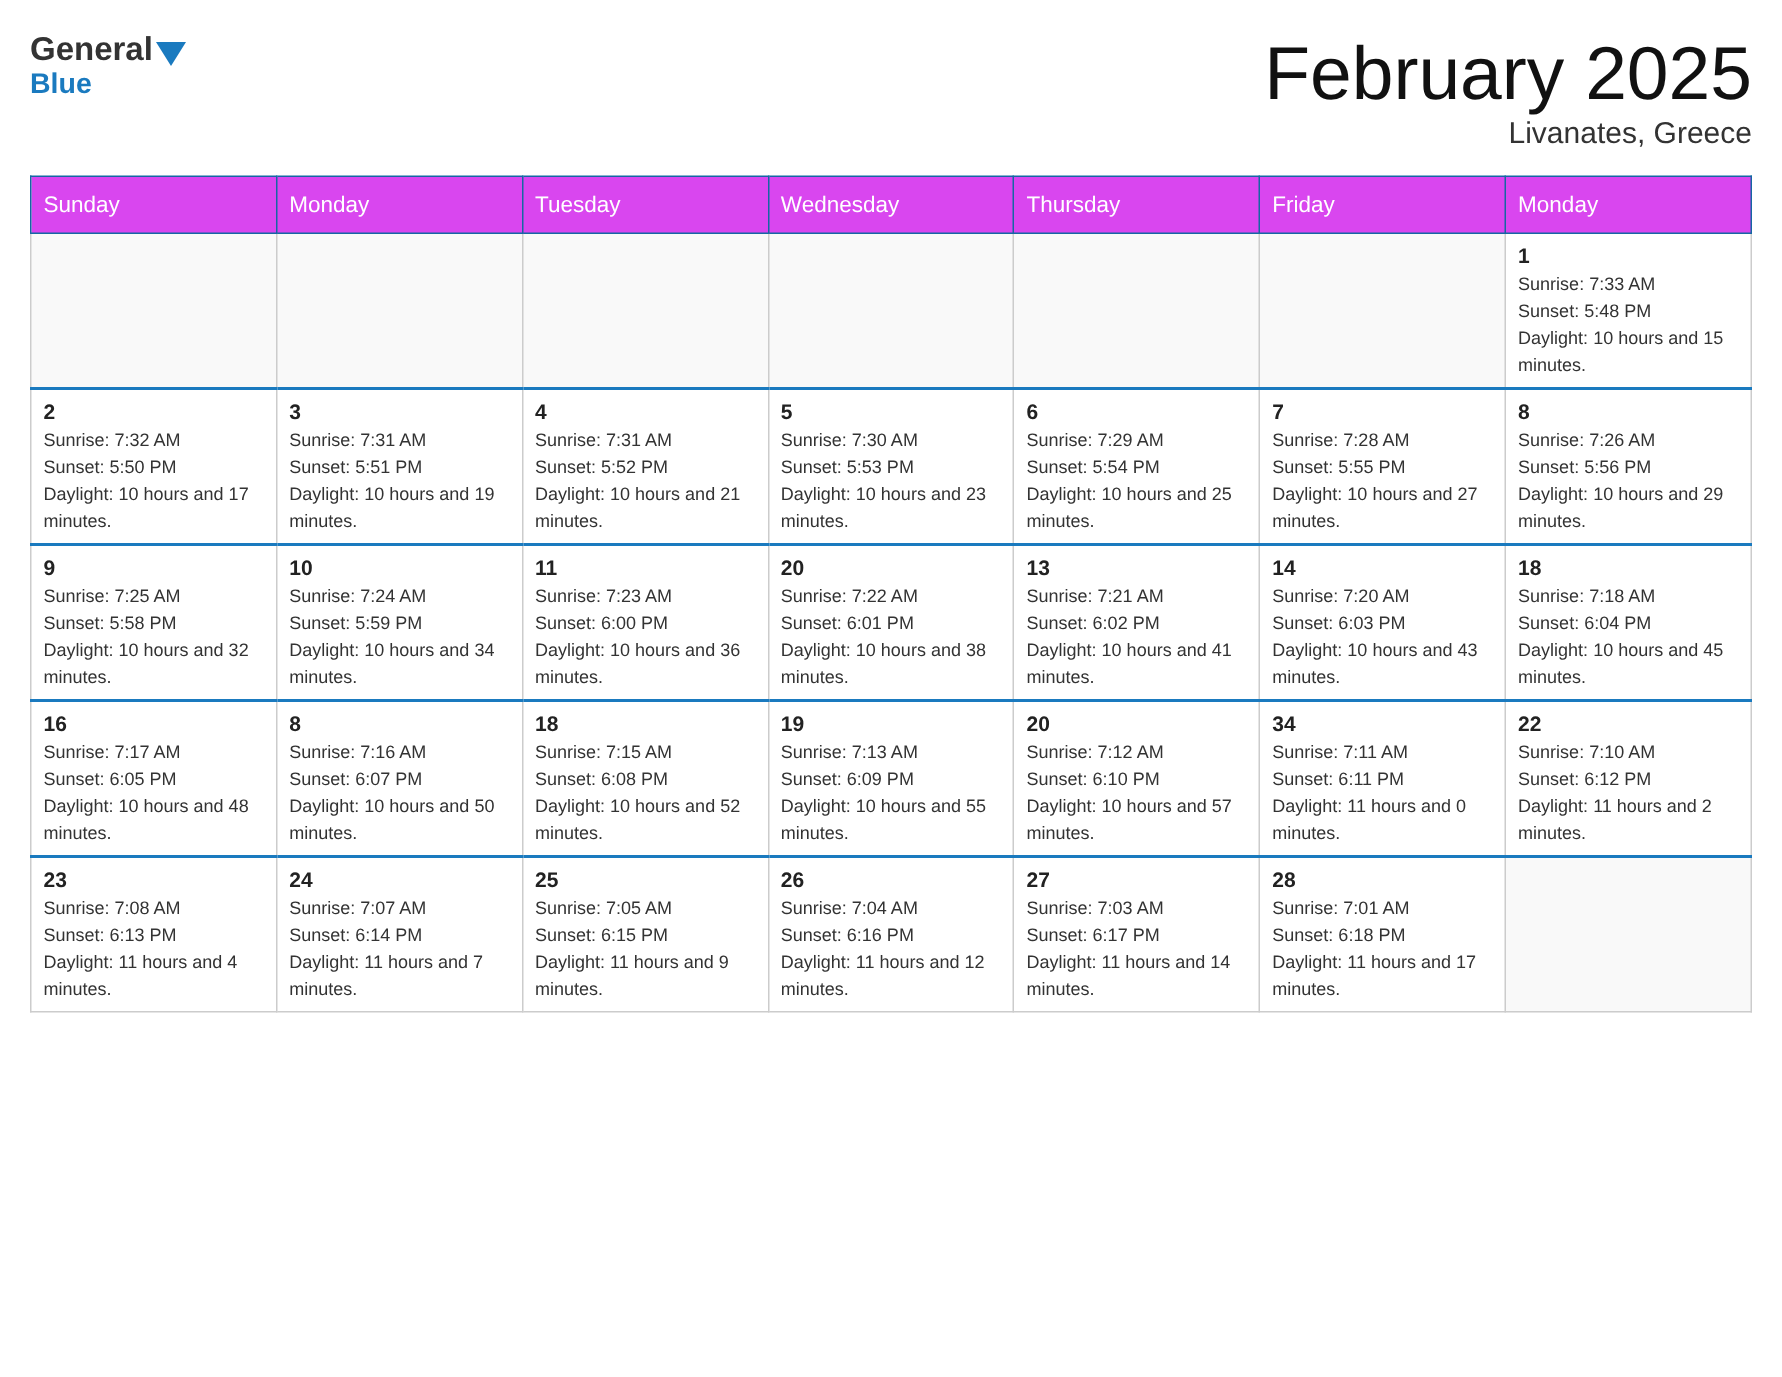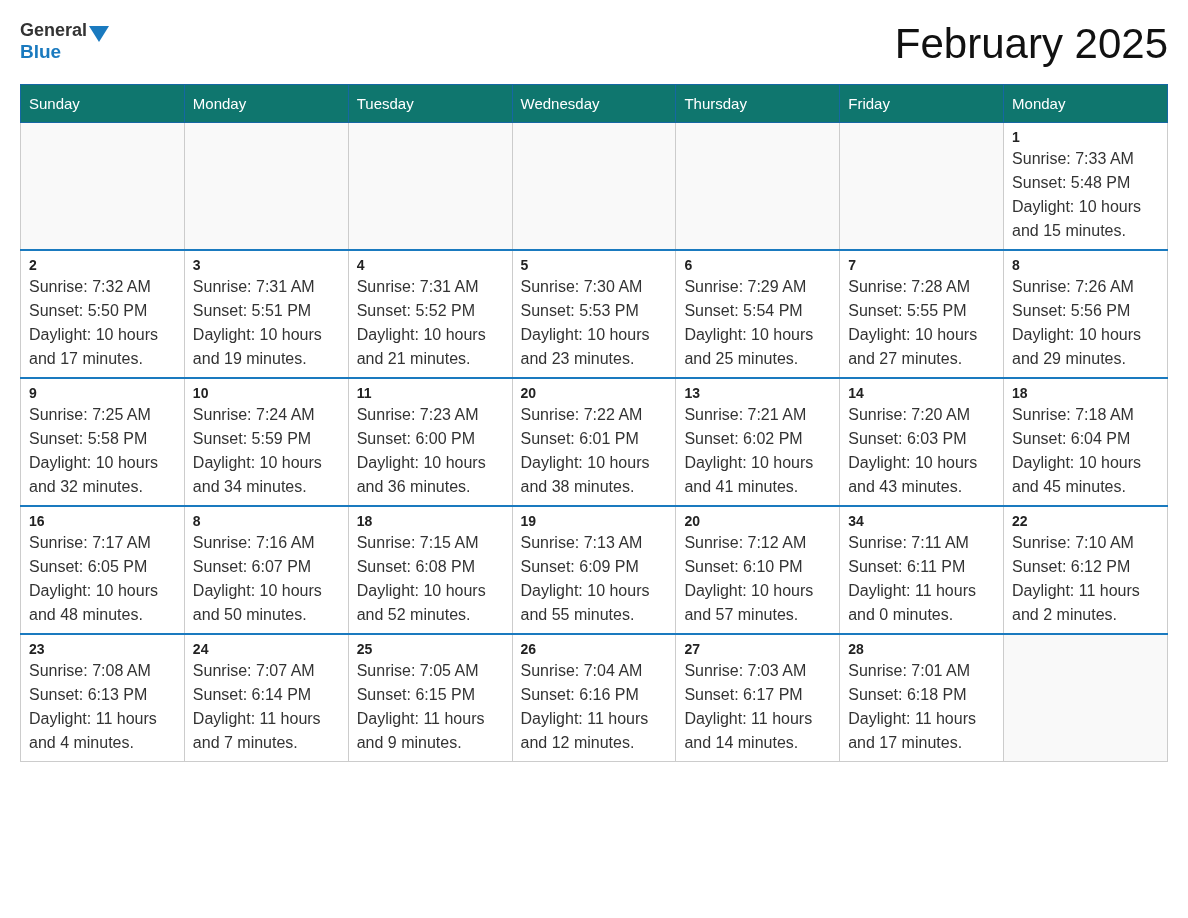--- a/index.html
+++ b/index.html
@@ -17,21 +17,21 @@
       margin-bottom: 16px;
     }
     .logo {
       display: flex;
       flex-direction: column;
       align-items: flex-start;
     }
     .logo-text {
       display: flex;
       align-items: center;
-      font-size: 18px;
+      font-size: 22px;
       font-weight: bold;
       color: #333;
     }
     .logo-general { color: #333; }
     .logo-triangle {
       display: inline-block;
       width: 0; height: 0;
       border-left: 10px solid transparent;
       border-right: 10px solid transparent;
       border-top: 16px solid #1a7abf;
@@ -41,36 +41,36 @@
     }
     .logo-blue {
       color: #1a7abf;
       font-size: 19px;
       font-weight: bold;
     }
     .title-block {
       text-align: right;
     }
     .title-block h1 {
-      font-size: 42px;
+      font-size: 50px;
       font-weight: normal;
       color: #111;
     }
     .title-block h2 {
       font-size: 20px;
       font-weight: normal;
       color: #333;
     }
     .calendar {
       width: 100%;
       border-collapse: collapse;
       border: 1px solid #aaa;
     }
     .calendar thead tr th {
-      background-color: #0f766e;
+      background-color: #d946ef;
       color: #fff;
       font-size: 15px;
       font-weight: normal;
       padding: 10px 8px;
       text-align: left;
       border: 1px solid #1567a3;
     }
     .calendar tbody tr td {
       vertical-align: top;
       border: 1px solid #ccc;
@@ -84,21 +84,21 @@
       background: #f9f9f9;
     }
     .day-number {
       font-size: 14px;
       font-weight: bold;
       color: #222;
       display: block;
       margin-bottom: 2px;
     }
     .day-info {
-      font-size: 16px;
+      font-size: 12px;
       color: #333;
       line-height: 1.5;
     }
     .row-divider td {
       border-top: 2px solid #1a7abf !important;
     }
   </style>
 </head>
 <body>
 
@@ -107,20 +107,21 @@
     <div class="logo-text">
       <span class="logo-general">General</span>
       <span class="logo-triangle"></span>
     </div>
     <div>
       <span class="logo-blue">Blue</span>
     </div>
   </div>
   <div class="title-block">
     <h1>February 2025</h1>
+    <h2>Livanates, Greece</h2>
   </div>
 </div>
 
 <table class="calendar">
   <thead>
     <tr>
     <th>Sunday</th>
         <th>Monday</th>
         <th>Tuesday</th>
         <th>Wednesday</th>

